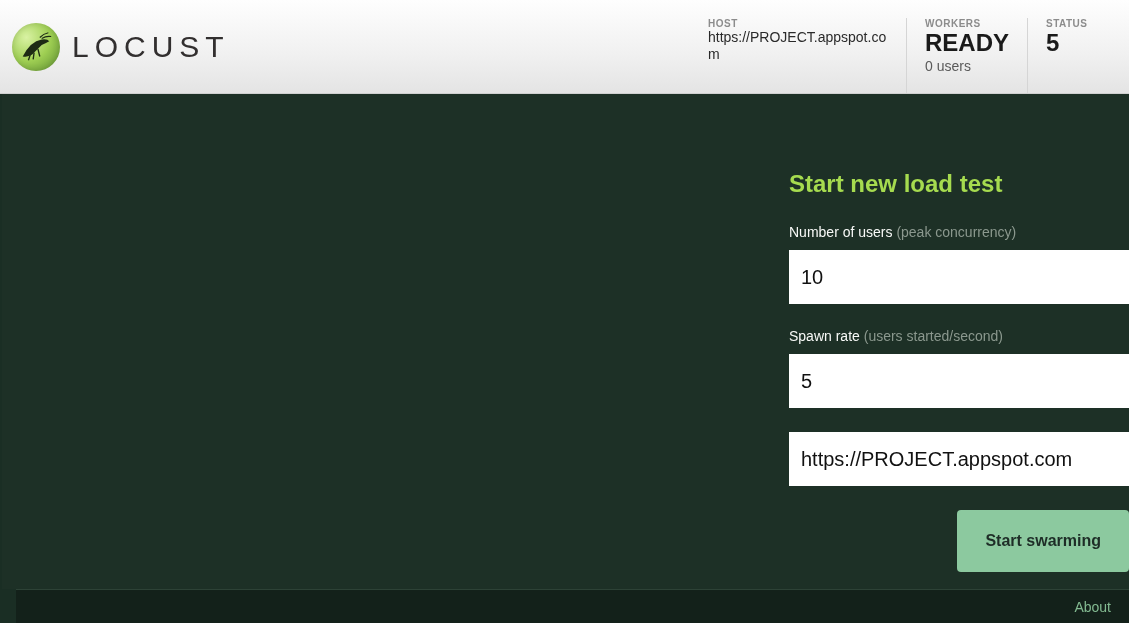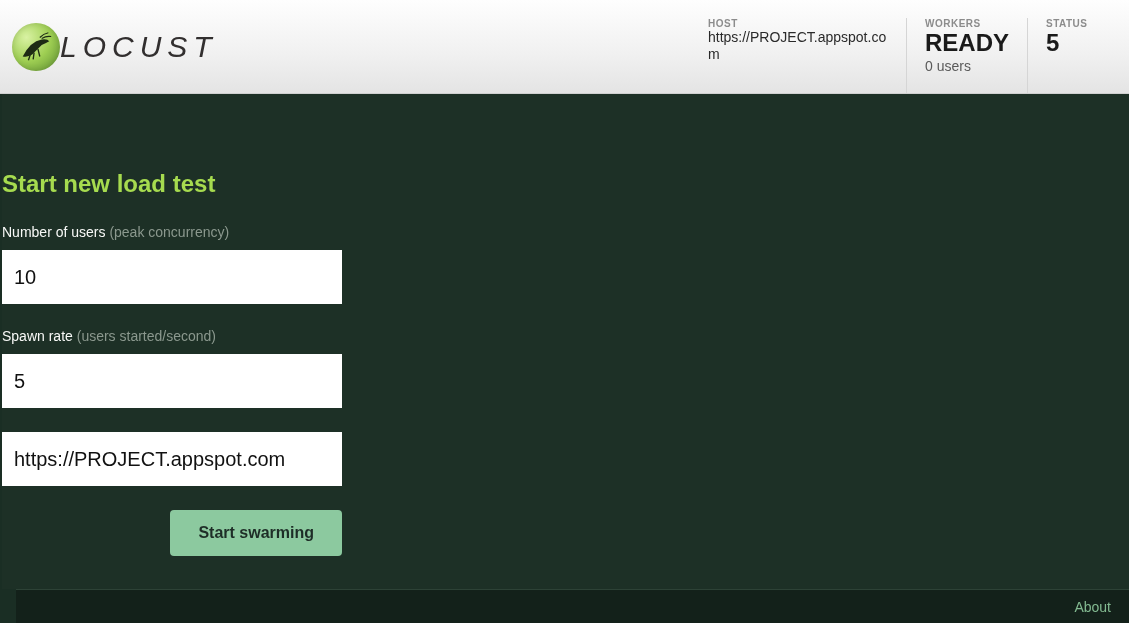--- a/index.html
+++ b/index.html
@@ -12,22 +12,21 @@
       border-bottom: 1px solid #d0d0d0;
       display: flex;
       align-items: center;
       padding: 0 12px;
       position: relative;
     }
 
     .logo-wrap {
       display: flex;
       align-items: center;
-      gap: 0;
-      font-style: italic;
+      gap: 12px;
     }
     .logo-circle {
       width: 48px;
       height: 48px;
       border-radius: 50%;
       background: radial-gradient(circle at 30% 30%, #d9f2a3, #9fcf53 50%, #5a8b2f 100%);
       display: flex;
       align-items: center;
       justify-content: center;
       position: relative;
@@ -78,21 +77,21 @@
     }
 
     .main {
       position: absolute;
       top: 94px;
       left: 2px;
       right: 0;
       bottom: 34px;
       background: #1d3026;
       display: flex;
-      justify-content: flex-start;
+      justify-content: flex-end;
       padding-top: 76px;
     }
 
     .card {
       width: 340px;
     }
     .card h2 {
       color: #a6db4f;
       font-size: 24px;
       font-weight: 700;
@@ -114,21 +113,21 @@
       color: #111;
       font-family: inherit;
       margin-bottom: 24px;
       outline: none;
     }
     .btn-swarm {
       float: right;
       background: #8cc99f;
       color: #1e2d27;
       border: none;
-      padding: 14px 28px;
+      padding: 22px 28px;
       font-size: 16px;
       font-weight: 700;
       border-radius: 4px;
       cursor: pointer;
     }
 
     .footer {
       position: absolute;
       bottom: 0;
       left: 16px;

